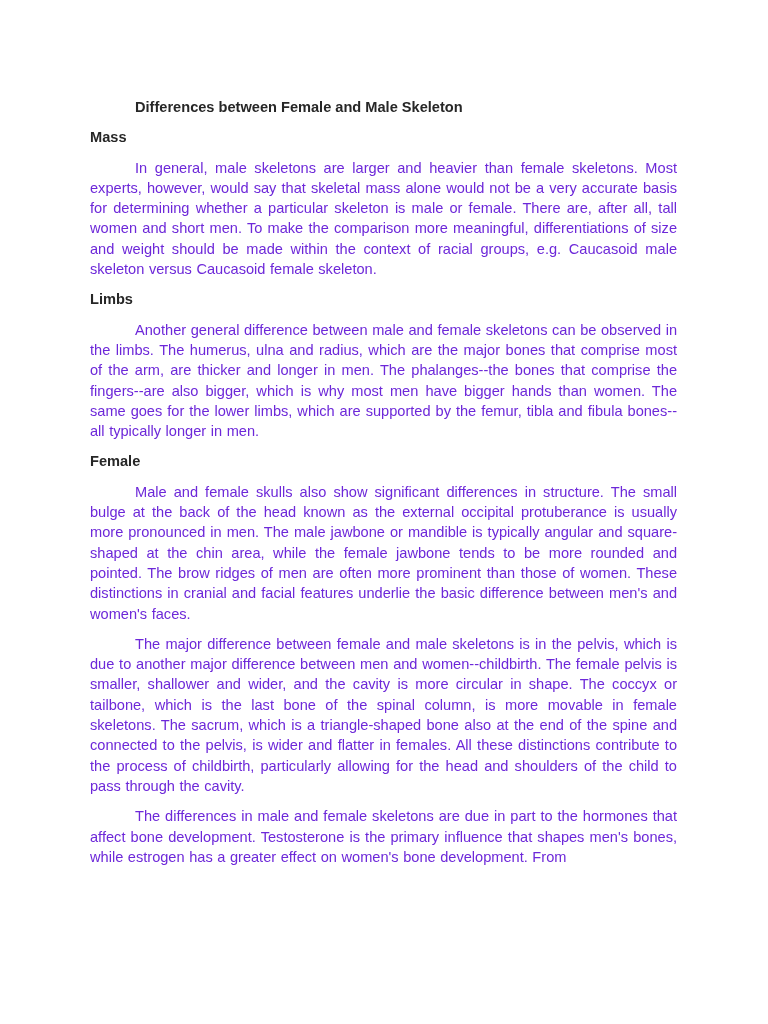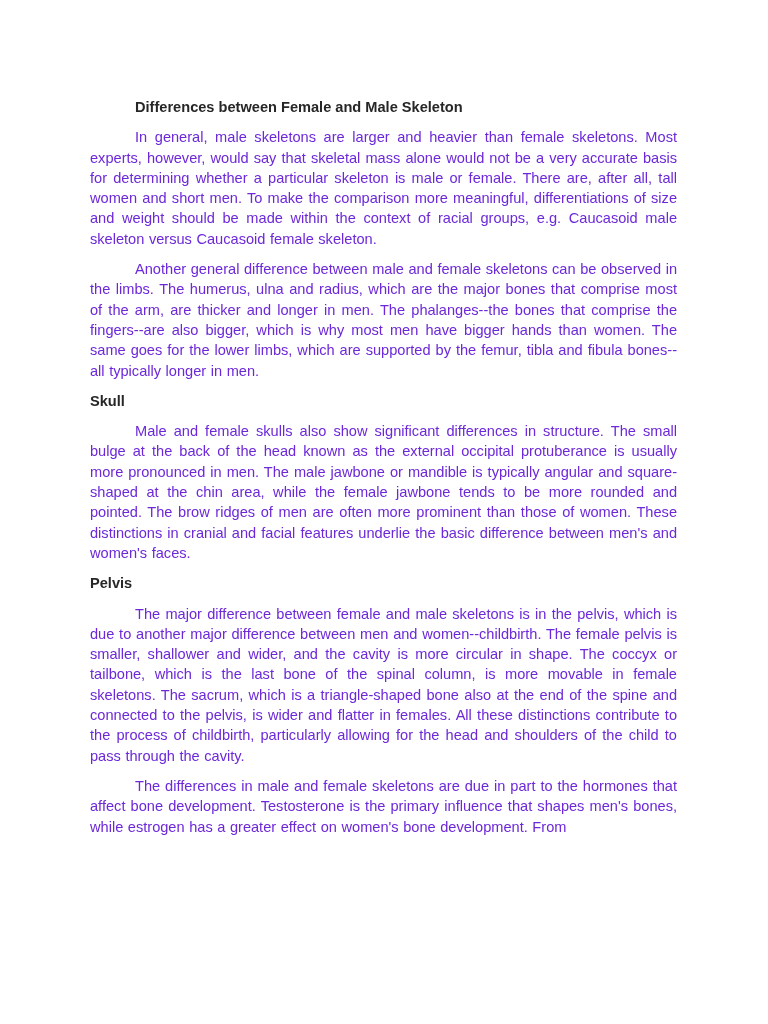--- a/index.html
+++ b/index.html
@@ -47,34 +47,35 @@
 </style>
 </head>
 <body>
 
 <div class="page">
   <div class="content">
 
     <div class="doc-title">Differences between Female and Male Skeleton</div>
 
     <section>
+      <h2 class="section-heading">Mass</h2>
       <p class="section-body">In general, male skeletons are larger and heavier than female skeletons. Most experts, however, would say that skeletal mass alone would not be a very accurate basis for determining whether a particular skeleton is male or female. There are, after all, tall women and short men. To make the comparison more meaningful, differentiations of size and weight should be made within the context of racial groups, e.g. Caucasoid male skeleton versus Caucasoid female skeleton.</p>
     </section>
 
     <section>
+      <h2 class="section-heading">Limbs</h2>
       <p class="section-body">Another general difference between male and female skeletons can be observed in the limbs. The humerus, ulna and radius, which are the major bones that comprise most of the arm, are thicker and longer in men. The phalanges--the bones that comprise the fingers--are also bigger, which is why most men have bigger hands than women. The same goes for the lower limbs, which are supported by the femur, tibla and fibula bones--all typically longer in men.</p>
     </section>
 
     <section>
-      <h2 class="section-heading">Skull</h2>
+      <h2 class="section-heading">Female</h2>
       <p class="section-body">Male and female skulls also show significant differences in structure. The small bulge at the back of the head known as the external occipital protuberance is usually more pronounced in men. The male jawbone or mandible is typically angular and square-shaped at the chin area, while the female jawbone tends to be more rounded and pointed. The brow ridges of men are often more prominent than those of women. These distinctions in cranial and facial features underlie the basic difference between men's and women's faces.</p>
     </section>
 
     <section>
-      <h2 class="section-heading">Pelvis</h2>
       <p class="section-body">The major difference between female and male skeletons is in the pelvis, which is due to another major difference between men and women--childbirth. The female pelvis is smaller, shallower and wider, and the cavity is more circular in shape. The coccyx or tailbone, which is the last bone of the spinal column, is more movable in female skeletons. The sacrum, which is a triangle-shaped bone also at the end of the spine and connected to the pelvis, is wider and flatter in females. All these distinctions contribute to the process of childbirth, particularly allowing for the head and shoulders of the child to pass through the cavity.</p>
     </section>
 
     <section>
       <p class="section-body">The differences in male and female skeletons are due in part to the hormones that affect bone development. Testosterone is the primary influence that shapes men's bones, while estrogen has a greater effect on women's bone development. From</p>
     </section>
 
   </div>
 </div>
 

